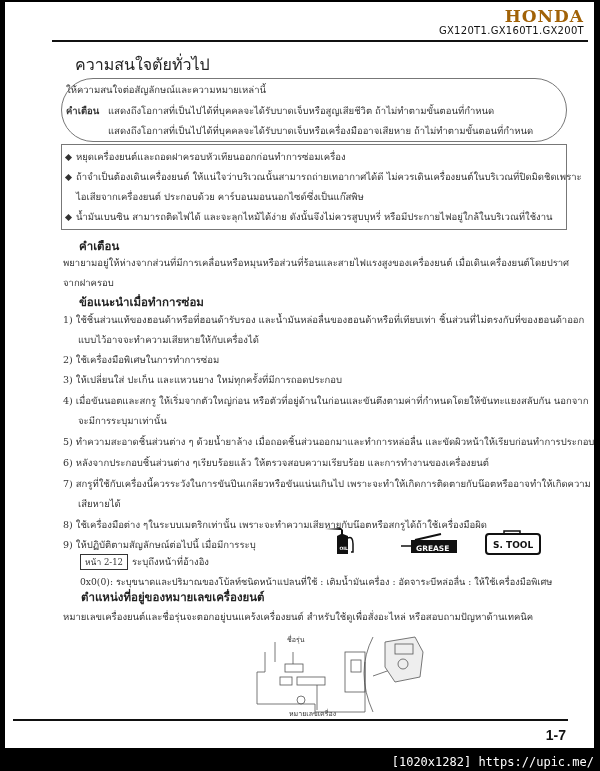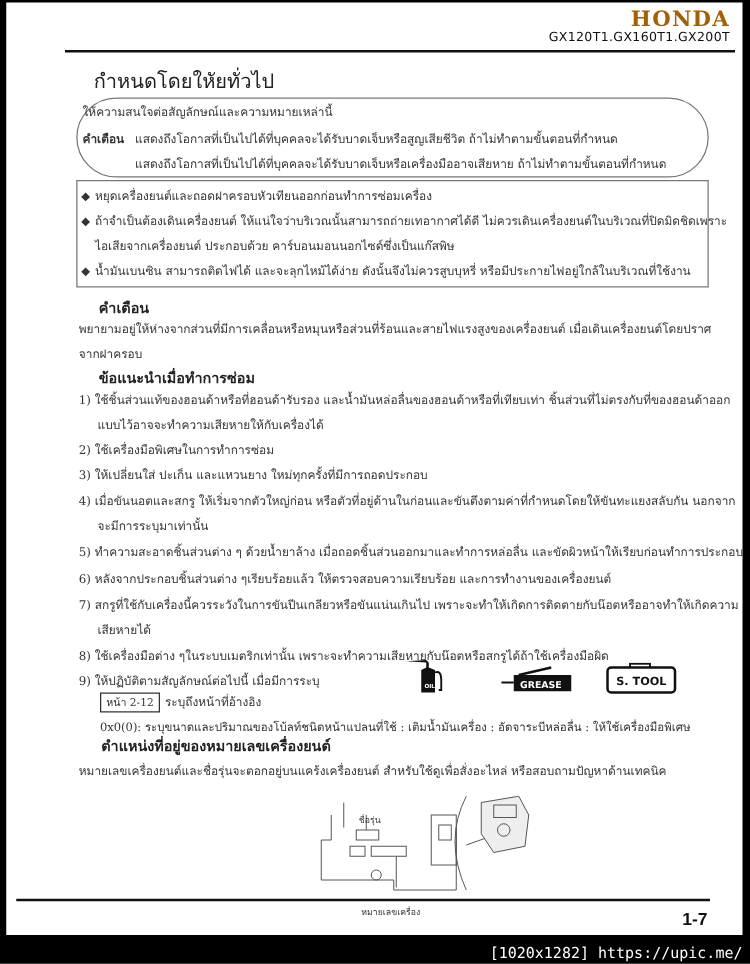--- a/index.html
+++ b/index.html
@@ -17,34 +17,34 @@
   .line { position:absolute; white-space:nowrap; font-size:9.5px; color:#333; }
   .bold { font-weight:bold; }
   .sub-title { position:absolute; font-size:11.5px; font-weight:bold; color:#222; }
   .bullet-dot { display:inline-block; width:5px; height:5px; background:#333; transform:rotate(45deg); margin-right:5px; vertical-align:middle; }
   .ref-box { display:inline-block; border:1px solid #333; padding:0 4px; font-size:8.5px; margin-right:4px; }
   .icon { position:absolute; }
   .footer-rule { position:absolute; left:8px; right:26px; top:717px; height:2px; background:#111; }
   .page-num { position:absolute; right:28px; top:725px; font-family:"Liberation Sans", sans-serif; font-weight:bold; font-size:14px; color:#111; }
   .watermark { position:absolute; right:6px; bottom:2px; font-family:"DejaVu Sans Mono", monospace; font-size:12px; color:#fff; }
   .diagram { position:absolute; left:240px; top:630px; width:180px; height:86px; }
-  .diag-label { position:absolute; font-size:7px; color:#333; white-space:nowrap;margin-top:16px; }
+  .diag-label { position:absolute; font-size:7px; color:#333; white-space:nowrap; }
 </style>
 </head>
 <body>
 
 <div class="page">
 
   <div class="brand">
     <div class="brand-logo">HONDA</div>
     <div class="brand-models">GX120T1.GX160T1.GX200T</div>
   </div>
   <div class="header-rule"></div>
 
-  <div class="section-title">กำหนดโดยใหัยทั่วไป</div>
+  <div class="section-title">ความสนใจตัยทั่วไป</div>
 
   <div class="box box1">
     <div class="line" style="left:4px;top:3px;">ให้ความสนใจต่อสัญลักษณ์และความหมายเหล่านี้</div>
     <div class="line bold" style="left:4px;top:24px;">คำเตือน</div>
     <div class="line" style="left:46px;top:24px;">แสดงถึงโอกาสที่เป็นไปได้ที่บุคคลจะได้รับบาดเจ็บหรือสูญเสียชีวิต ถ้าไม่ทำตามขั้นตอนที่กำหนด</div>
     <div class="line" style="left:46px;top:44px;">แสดงถึงโอกาสที่เป็นไปได้ที่บุคคลจะได้รับบาดเจ็บหรือเครื่องมืออาจเสียหาย ถ้าไม่ทำตามขั้นตอนที่กำหนด</div>
   </div>
 
   <div class="box box2">
     <div class="line" style="left:4px;top:4px;"><span class="bullet-dot"></span><span>หยุดเครื่องยนต์และถอดฝาครอบหัวเทียนออกก่อนทำการซ่อมเครื่อง</span></div>

